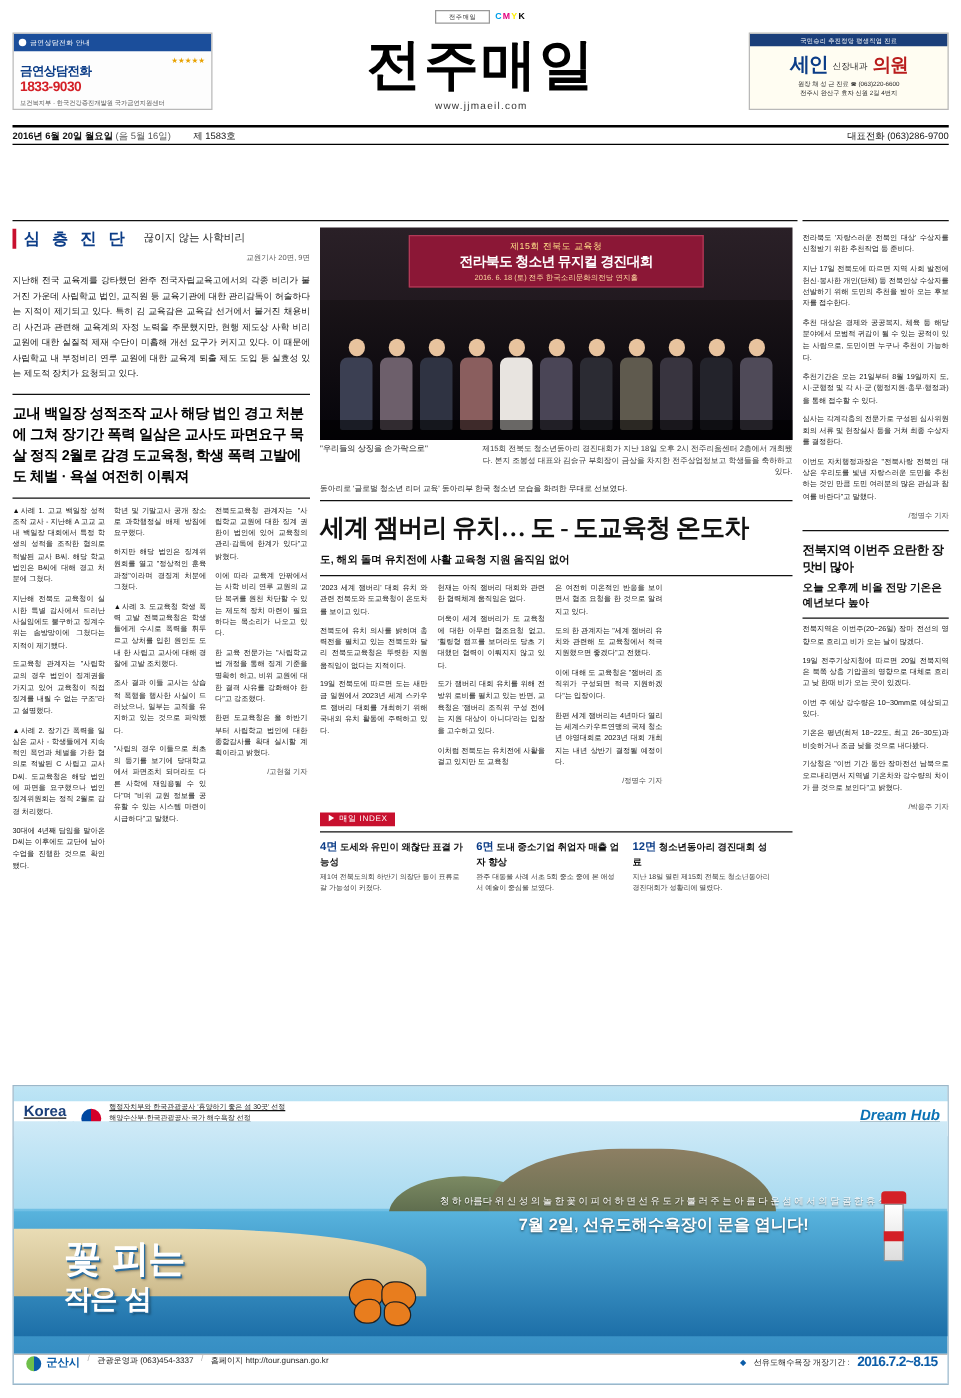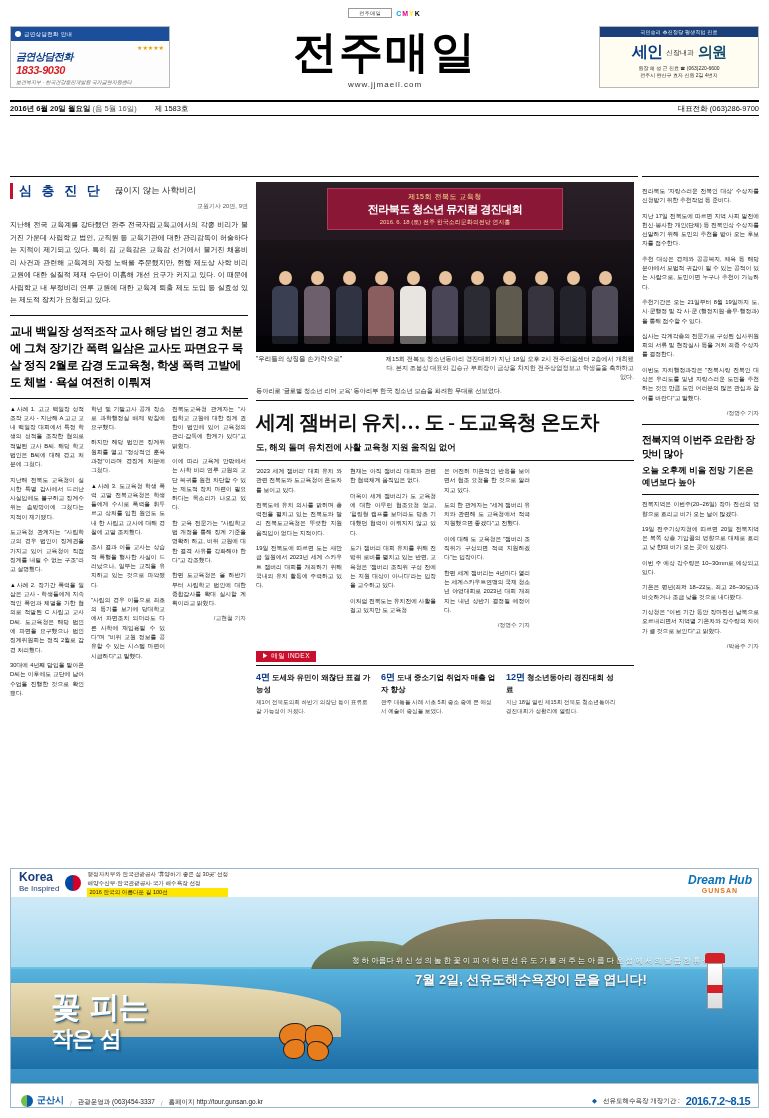--- a/index.html
+++ b/index.html
@@ -30,21 +30,21 @@
   .masthead { position:absolute; top:26px; left:10px; width:749px; height:68px; }
   .ad-left {
     position:absolute; left:0; top:0; width:160px; height:62px;
     border:1px solid #b9b9b9; background:#fdfdfd; overflow:hidden;
   }
   .ad-left .al-top {
     height:14px; background:#1b4e9b; color:#fff; font-size:5.5px;
     display:flex; align-items:center; padding-left:4px; letter-spacing:.3px;
   }
   .ad-left .al-top .dot { width:6px;height:6px;border-radius:50%;background:#fff;margin-right:3px; }
-  .ad-left .al-body { padding:9px 5px 0 5px;font-style:italic; }
+  .ad-left .al-body { padding:9px 5px 0 5px; }
   .ad-left .al-title { font-size:10px; font-weight:bold; color:#0b3c87; letter-spacing:-.5px; }
   .ad-left .al-phone { font-size:11px; font-weight:bold; color:#d42027; letter-spacing:-.4px; }
   .ad-left .al-sub { font-size:5px; color:#555; margin-top:3px; }
   .ad-left .stars { position:absolute; right:5px; top:17px; font-size:6px; color:#e8a200; }
 
   .title-wrap { position:absolute; left:180px; top:0; width:390px; text-align:center; }
   .paper-title {
     font-family:"DejaVu Serif", serif;
     font-size:44px; font-weight:bold; letter-spacing:2px; line-height:52px;
     color:#000;
@@ -58,21 +58,21 @@
   .ad-right .ar-top {
     height:10px; background:#1b3f7a; color:#fff; font-size:5px;
     display:flex; align-items:center; justify-content:center; letter-spacing:.2px;
   }
   .ad-right .ar-main {
     display:flex; align-items:center; justify-content:center; gap:4px;
     padding:5px 0 2px 0;
   }
   .ar-brand { font-size:16px; font-weight:bold; color:#0b3c87; letter-spacing:-1px; }
   .ar-name { font-size:7px; color:#333; }
-  .ar-role { font-size:15px; font-weight:bold; color:#0c4a6e; letter-spacing:-1px;text-align:right; }
+  .ar-role { font-size:15px; font-weight:bold; color:#b91c1c; letter-spacing:-1px;text-align:right; }
   .ad-right .ar-line { font-size:5px; text-align:center; color:#222; line-height:7px; }
 
   
   .date-bar {
     position:absolute; top:100px; left:10px; width:749px; height:16px;
     border-top:2px solid #000; border-bottom:1px solid #000;
     display:flex; align-items:center; font-size:7.5px; color:#111;
   }
   .date-bar .d-main { font-weight:bold; }
   .date-bar .d-sub { color:#555; margin-left:2px; }
@@ -189,22 +189,22 @@
   .r-head2 { font-size:10px; font-weight:bold; margin-top:8px; letter-spacing:-.4px; }
   .r-sub2 { font-size:8.5px; font-weight:bold; margin-top:4px; }
 
   
   .bottom-ad {
     position:absolute; left:10px; top:868px; width:749px; height:240px;
     border:1px solid #9bb7c9; overflow:hidden;
     background:linear-gradient(#bfe5f5 0%, #8fd3ef 30%, #4ea9d8 55%, #2f86bd 100%);
   }
   .ba-topbar {
-    position:absolute; top:0; left:0; width:749px; height:28px;
-    background:#ffffff; display:flex; align-items:center; padding:0 8px; gap:6px;
+    position:absolute; top:12px; left:0; width:749px; height:28px;
+    background:#ffffff; display:flex; align-items:center; padding:0 8px; gap:6px;text-decoration:underline;
   }
   .korea-logo { font-size:12px; font-weight:bold; color:#1b3f7a; line-height:12px; }
   .korea-logo small { display:block; font-size:8px; color:#1b3f7a; font-weight:normal; }
   .ba-swirl { width:16px;height:16px;border-radius:50%;
      background:conic-gradient(#d4002a 0 50%, #0047a0 50% 100%); }
   .ba-toptext { font-size:5.6px; line-height:9px; color:#222; }
   .ba-toptext .hl { background:#ffe600; padding:0 2px; }
   .dreamhub { margin-left:auto; text-align:center; }
   .dreamhub .d1 { font-size:12px; font-weight:bold; color:#0b72b5; font-style:italic; }
   .dreamhub .d2 { font-size:7px; color:#e2761b; font-weight:bold; letter-spacing:1px; }
@@ -246,21 +246,21 @@
   .ba-msg { position:absolute; left:310px; bottom:48px; width:420px; text-align:center; }
   .ba-msg .m1 { font-size:7.5px; color:#fff; line-height:11px; text-shadow:0 1px 1px rgba(0,0,0,.5); }
   .ba-msg .m2 { font-size:13px; font-weight:bold; color:#ffffff; margin-top:5px; text-shadow:0 1px 2px rgba(0,0,0,.6); }
   .lighthouse { position:absolute; right:34px; bottom:28px; width:22px; height:62px; }
   .lh-body { position:absolute; bottom:0; left:3px; width:16px; height:46px;
      background:linear-gradient(#fff,#ddd); border:1px solid #999; }
   .lh-stripe { position:absolute; bottom:16px; left:3px; width:16px; height:8px; background:#d42027; }
   .lh-top { position:absolute; bottom:46px; left:1px; width:20px; height:10px; background:#d42027; border-radius:3px 3px 0 0; }
   .ba-footer {
     position:absolute; bottom:0; left:0; width:749px; height:24px;
-    background:#ffffff; display:flex; align-items:flex-end; padding:0 10px;
+    background:#ffffff; display:flex; align-items:flex-start; padding:0 10px;
     border-top:1px solid #bbb; font-size:6.5px; color:#222;
   }
   .gs-logo { display:flex; align-items:center; gap:4px; font-size:9px; font-weight:bold; color:#0b5ca8; }
   .gs-mark { width:12px;height:12px;border-radius:50%;
     background:conic-gradient(#0b5ca8 0 50%, #6fbf4a 50% 100%); }
   .ba-footer .sep { color:#aaa; margin:0 6px; }
   .ba-footer .right { margin-left:auto; display:flex; align-items:center; gap:6px; }
   .ba-footer .diamond { color:#0b5ca8; }
   .ba-footer .date { font-size:11px; font-weight:bold; color:#0b5ca8; letter-spacing:-.5px; }
 </style>

